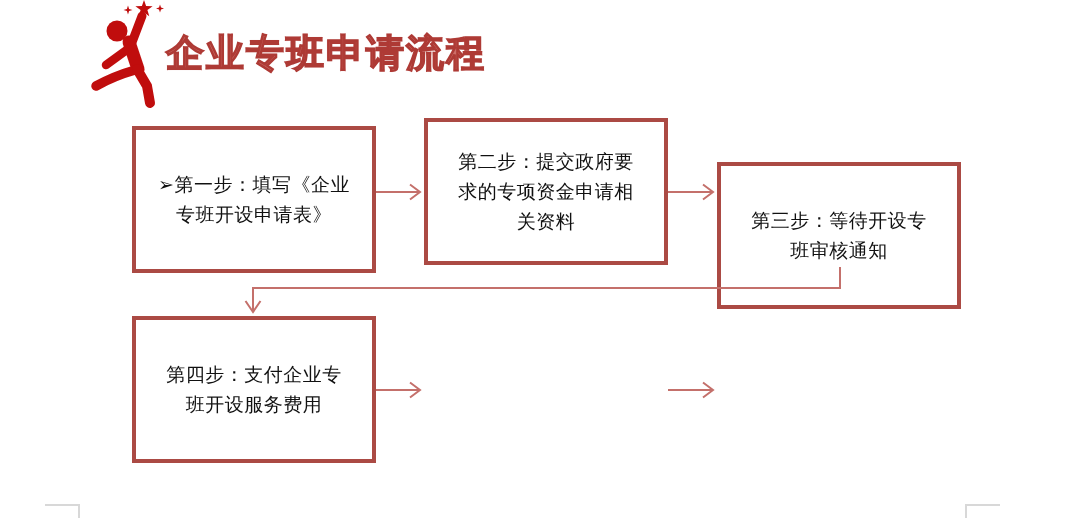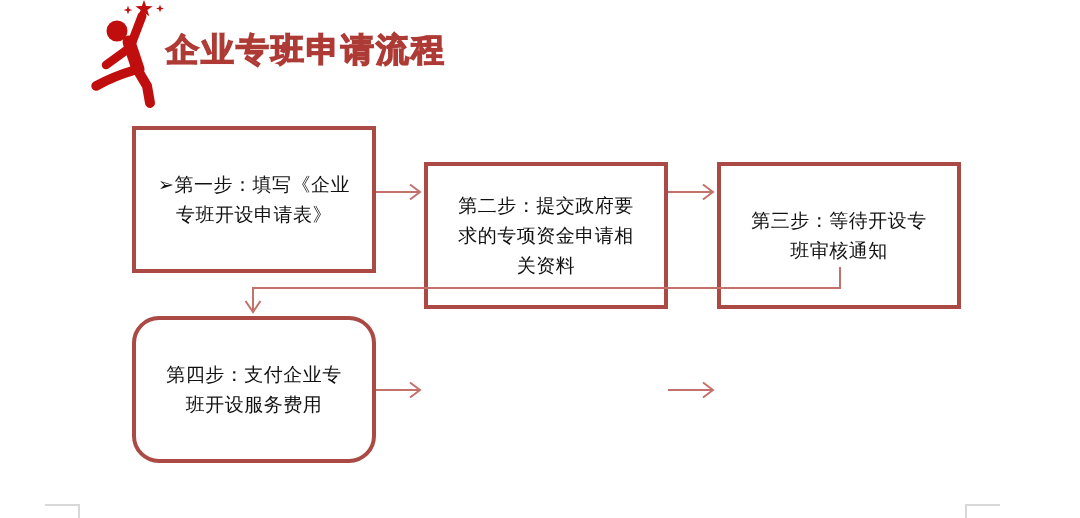--- a/index.html
+++ b/index.html
@@ -13,21 +13,21 @@
   }
   
   #person-icon {
     position: absolute;
     left: 84px; top: 0px;
     width: 96px; height: 110px;
   }
   #title {
     position: absolute;
     left: 166px; top: 28px;
-    font-size: 33px;
+    font-size: 38px;
     font-weight: bold;
     letter-spacing: 2px;
     color: #cd6e69;
     -webkit-text-stroke: 1.3px #ae3a35;
     text-shadow: 0 0 1px #ae3a35;
     white-space: nowrap;
   }
   
   .flow-box {
     position: absolute;
@@ -43,23 +43,23 @@
   .flow-box .step-text {
     width: 230px;
     text-align: center;
     white-space: pre-line;
     font-size: 19px;
     line-height: 30px;
     letter-spacing: 0.5px;
     color: #111111;
   }
   #box1 { left: 132px; top: 126px; }
-  #box2 { left: 424px; top: 118px; margin-top: 44px; }
+  #box2 { left: 424px; top: 118px; }
   #box3 { left: 717px; top: 118px; margin-top: 44px; }
-  #box4 { left: 132px; top: 316px; border-radius: 27px; }
+  #box4 { left: 132px; top: 316px; }
   #box5 { left: 424px; top: 316px; }
   #box6 { left: 717px; top: 316px; }
   
   #overlay {
     position: absolute;
     left: 0; top: 0;
     width: 1080px; height: 518px;
     pointer-events: none;
   }
 </style>

